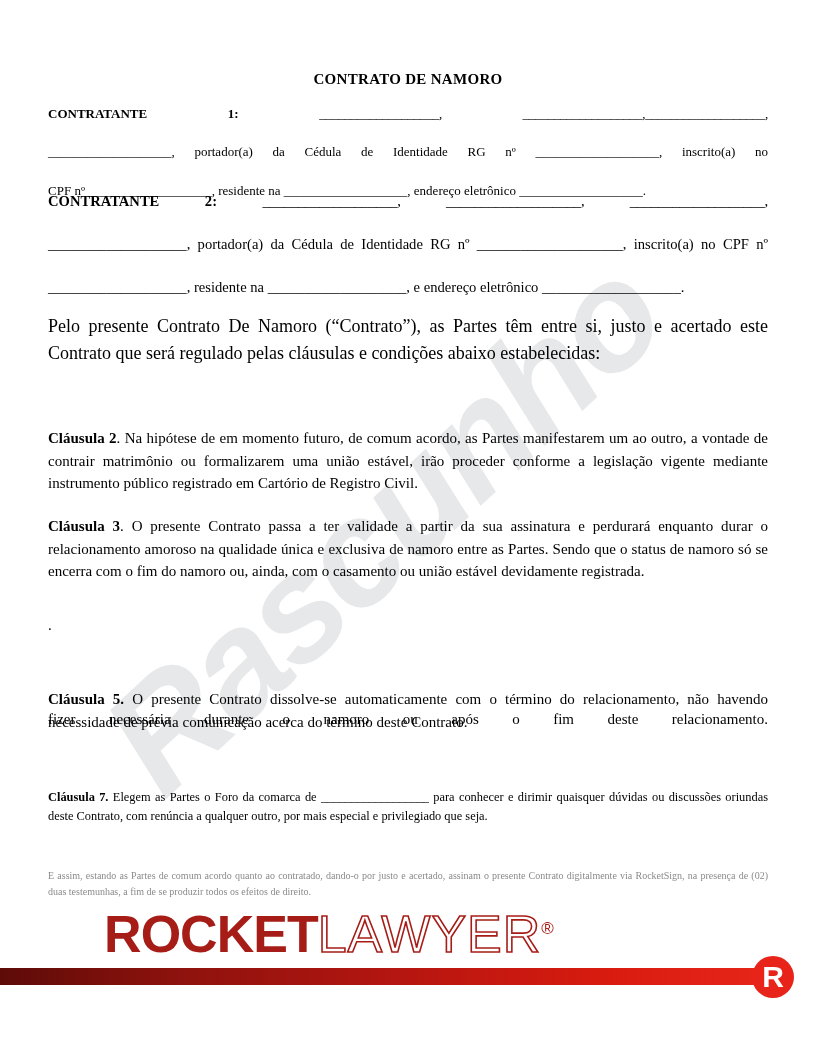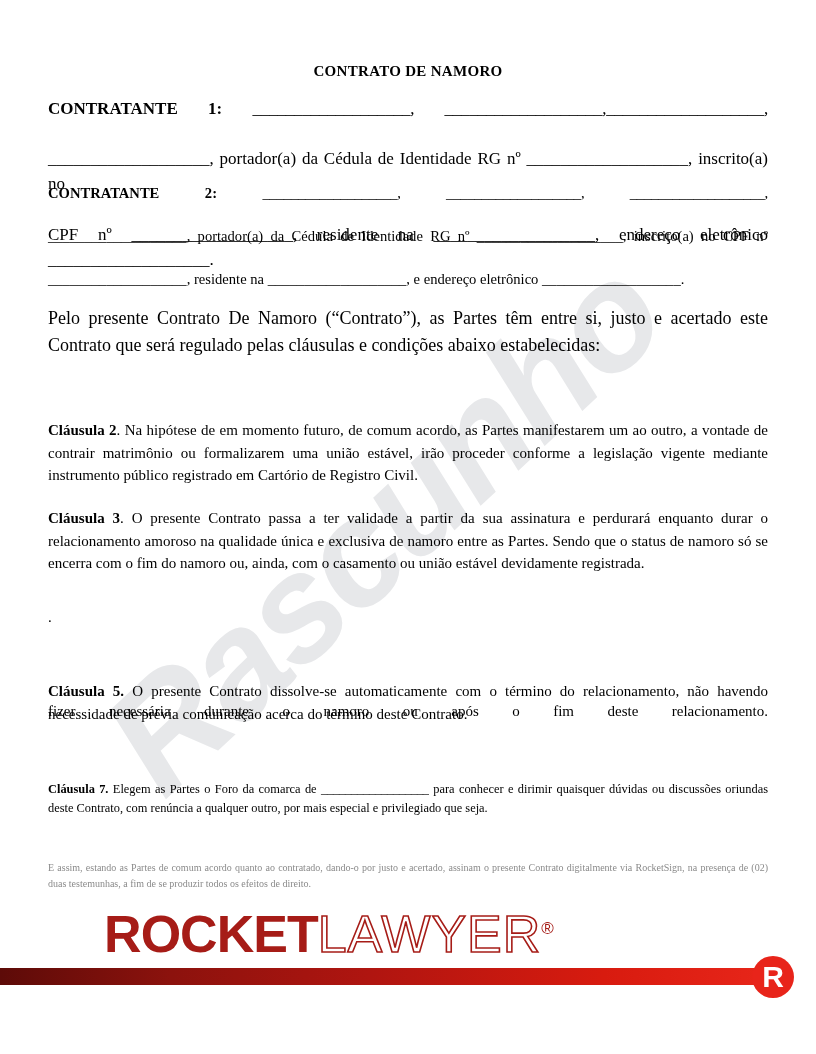--- a/index.html
+++ b/index.html
@@ -47,34 +47,34 @@
     position: relative;
     z-index: 1;
     padding: 0;
   }
 
   .doc-title {
     text-align: center;
     font-weight: bold;
     font-size: 15px;
     letter-spacing: 0.3px;
-    margin: 8px;
+    margin: 16px;
     padding-top: 55px;
   }
 
   .block {
     position: absolute;
     left: 48px;
     width: 720px;
     text-align: justify;
     line-height: 1.48;
   }
 
   .party {
-    font-size: 17px;
+    font-size: 13px;
   }
   .party .lead {
     font-weight: bold;
   }
   .party-2 {
     font-size: 14.6px;
   }
 
   .parties-def {
     font-size: 12.4px;

